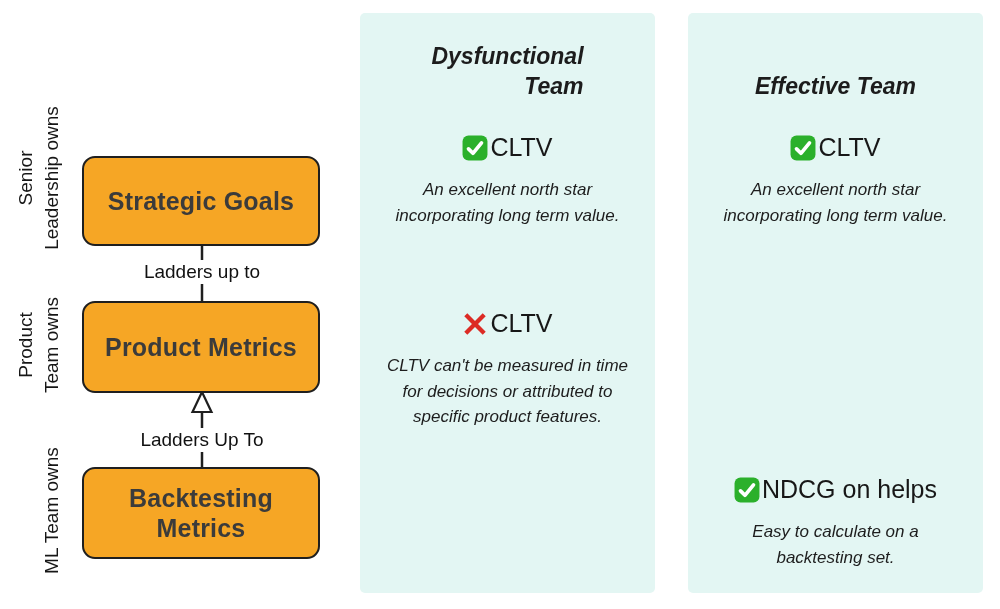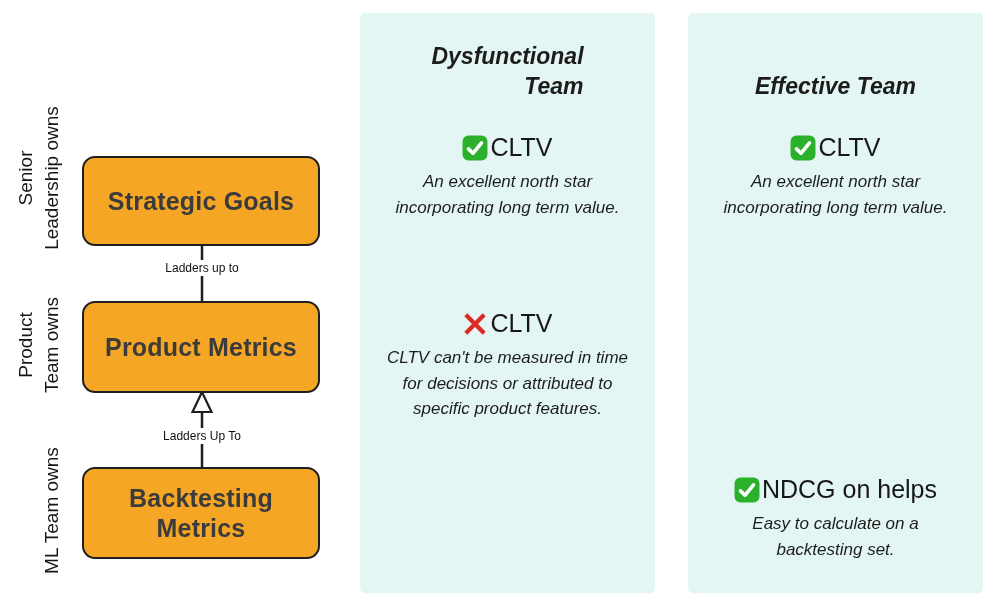--- a/index.html
+++ b/index.html
@@ -17,21 +17,21 @@
           background:#F6A625; border:2.5px solid #1f1f1f; border-radius:13px;
           display:flex; align-items:center; justify-content:center;
           text-align:center; font-weight:bold; font-size:25px; line-height:1.22;
           color:#3b3b3b; white-space:pre-line; letter-spacing:0.2px; }
   .node1 { top:133px; height:90px;margin-top:23px; }
   .node2 { top:301px; height:92px; }
   .node3 { top:467px; height:92px; }
 
   svg.arrows { position:absolute; left:0; top:0; }
   .arrow-label { position:absolute; left:202px; transform:translateX(-50%);
-                 background:#ffffff; padding:1px 6px; font-size:12px;
+                 background:#ffffff; padding:1px 6px; font-size:19px;
                  color:#111111; white-space:nowrap; }
   .alabel1 { top:260px; }
   .alabel2 { top:428px; }
 
   
   .panel { position:absolute; top:13px; width:295px; height:580px;
            background:#E3F6F3; border-radius:5px; }
   .panel-a { left:360px; }
   .panel-b { left:688px; }
 
@@ -39,21 +39,21 @@
                  display:flex; align-items:flex-end; justify-content:center; }
   .panel-title span { font-weight:bold; font-style:italic; font-size:23px;
                       line-height:30px; color:#1c1c1c; white-space:pre-line;
                       text-align:right; }
 
   .item { position:absolute; left:0; right:0; }
   .row1 { top:120px; } .row2 { top:296px; } .row3 { top:462px; }
   .item-title { display:flex; align-items:center; justify-content:center;
                 gap:2px; font-size:25px; color:#171717; }
   .item-title svg { width:26px; height:26px; flex:0 0 auto; }
-  .item-desc { margin-top:7px; font-style:italic; font-size:17px;
+  .item-desc { margin-top:15px; font-style:italic; font-size:17px;
                line-height:1.5; color:#1d1d1d; white-space:pre-line;
                text-align:center; }
 </style>
 </head>
 <body>
 
 <div class="stage">
 
   <div class="rot rot1">Senior
 Leadership owns</div>

